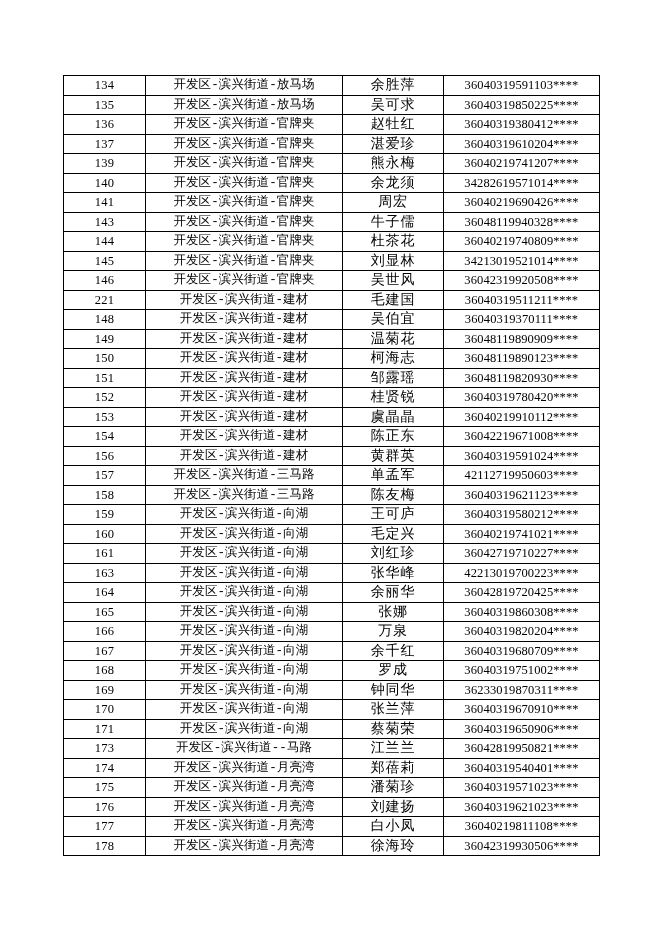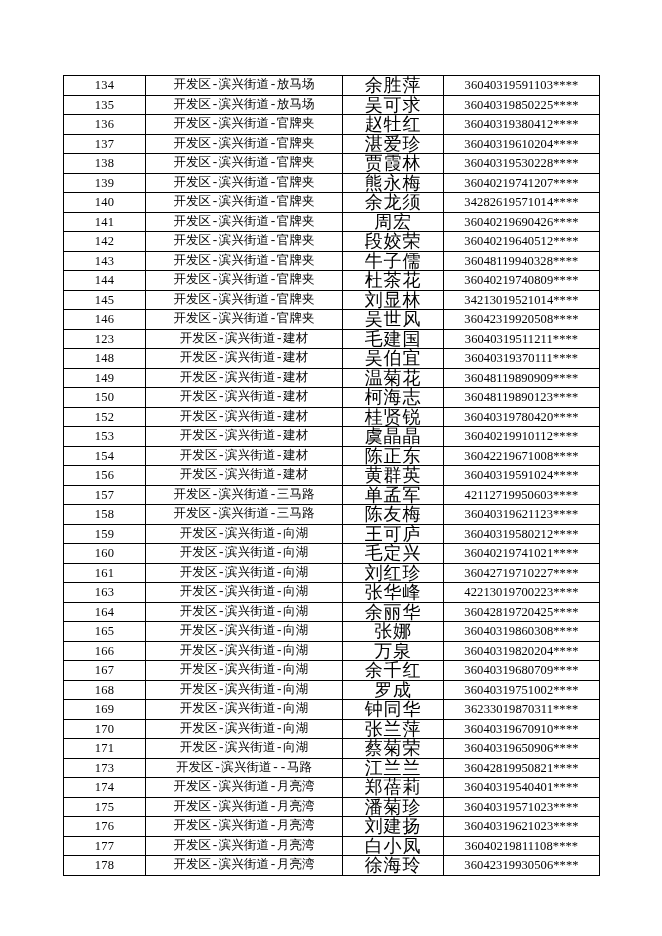--- a/index.html
+++ b/index.html
@@ -49,21 +49,21 @@
   td.cell-index {
     font-size: 12.5px;
     letter-spacing: 0.2px;
   }
   td.cell-area {
     font-size: 12.5px;
     letter-spacing: 0.1px;
     font-family: Liberation Mono, monospace;
   }
   td.cell-name {
-    font-size: 18px;
+    font-size: 14px;
     letter-spacing: 0.8px;
   }
   td.cell-id {
     font-size: 12.5px;
     letter-spacing: 0.1px;
   }
 </style>
 </head>
 <body>
 
@@ -95,50 +95,38 @@
             <td class="cell-name">赵牡红</td>
             <td class="cell-id">36040319380412****</td>
           </tr>
           <tr>
             <td class="cell-index">137</td>
             <td class="cell-area">开发区-滨兴街道-官牌夹</td>
             <td class="cell-name">湛爱珍</td>
             <td class="cell-id">36040319610204****</td>
           </tr>
           <tr>
-            <td class="cell-index">138</td>
-            <td class="cell-area">开发区-滨兴街道-官牌夹</td>
-            <td class="cell-name">贾霞林</td>
-            <td class="cell-id">36040319530228****</td>
-          </tr>
-          <tr>
             <td class="cell-index">139</td>
             <td class="cell-area">开发区-滨兴街道-官牌夹</td>
             <td class="cell-name">熊永梅</td>
             <td class="cell-id">36040219741207****</td>
           </tr>
           <tr>
             <td class="cell-index">140</td>
             <td class="cell-area">开发区-滨兴街道-官牌夹</td>
             <td class="cell-name">余龙须</td>
             <td class="cell-id">34282619571014****</td>
           </tr>
           <tr>
             <td class="cell-index">141</td>
             <td class="cell-area">开发区-滨兴街道-官牌夹</td>
             <td class="cell-name">周宏</td>
             <td class="cell-id">36040219690426****</td>
           </tr>
           <tr>
-            <td class="cell-index">142</td>
-            <td class="cell-area">开发区-滨兴街道-官牌夹</td>
-            <td class="cell-name">段姣荣</td>
-            <td class="cell-id">36040219640512****</td>
-          </tr>
-          <tr>
             <td class="cell-index">143</td>
             <td class="cell-area">开发区-滨兴街道-官牌夹</td>
             <td class="cell-name">牛子儒</td>
             <td class="cell-id">36048119940328****</td>
           </tr>
           <tr>
             <td class="cell-index">144</td>
             <td class="cell-area">开发区-滨兴街道-官牌夹</td>
             <td class="cell-name">杜茶花</td>
             <td class="cell-id">36040219740809****</td>
@@ -149,21 +137,21 @@
             <td class="cell-name">刘显林</td>
             <td class="cell-id">34213019521014****</td>
           </tr>
           <tr>
             <td class="cell-index">146</td>
             <td class="cell-area">开发区-滨兴街道-官牌夹</td>
             <td class="cell-name">吴世风</td>
             <td class="cell-id">36042319920508****</td>
           </tr>
           <tr>
-            <td class="cell-index">123</td>
+            <td class="cell-index">221</td>
             <td class="cell-area">开发区-滨兴街道-建材</td>
             <td class="cell-name">毛建国</td>
             <td class="cell-id">36040319511211****</td>
           </tr>
           <tr>
             <td class="cell-index">148</td>
             <td class="cell-area">开发区-滨兴街道-建材</td>
             <td class="cell-name">吴伯宜</td>
             <td class="cell-id">36040319370111****</td>
           </tr>
@@ -171,20 +159,26 @@
             <td class="cell-index">149</td>
             <td class="cell-area">开发区-滨兴街道-建材</td>
             <td class="cell-name">温菊花</td>
             <td class="cell-id">36048119890909****</td>
           </tr>
           <tr>
             <td class="cell-index">150</td>
             <td class="cell-area">开发区-滨兴街道-建材</td>
             <td class="cell-name">柯海志</td>
             <td class="cell-id">36048119890123****</td>
+          </tr>
+          <tr>
+            <td class="cell-index">151</td>
+            <td class="cell-area">开发区-滨兴街道-建材</td>
+            <td class="cell-name">邹露瑶</td>
+            <td class="cell-id">36048119820930****</td>
           </tr>
           <tr>
             <td class="cell-index">152</td>
             <td class="cell-area">开发区-滨兴街道-建材</td>
             <td class="cell-name">桂贤锐</td>
             <td class="cell-id">36040319780420****</td>
           </tr>
           <tr>
             <td class="cell-index">153</td>
             <td class="cell-area">开发区-滨兴街道-建材</td>

